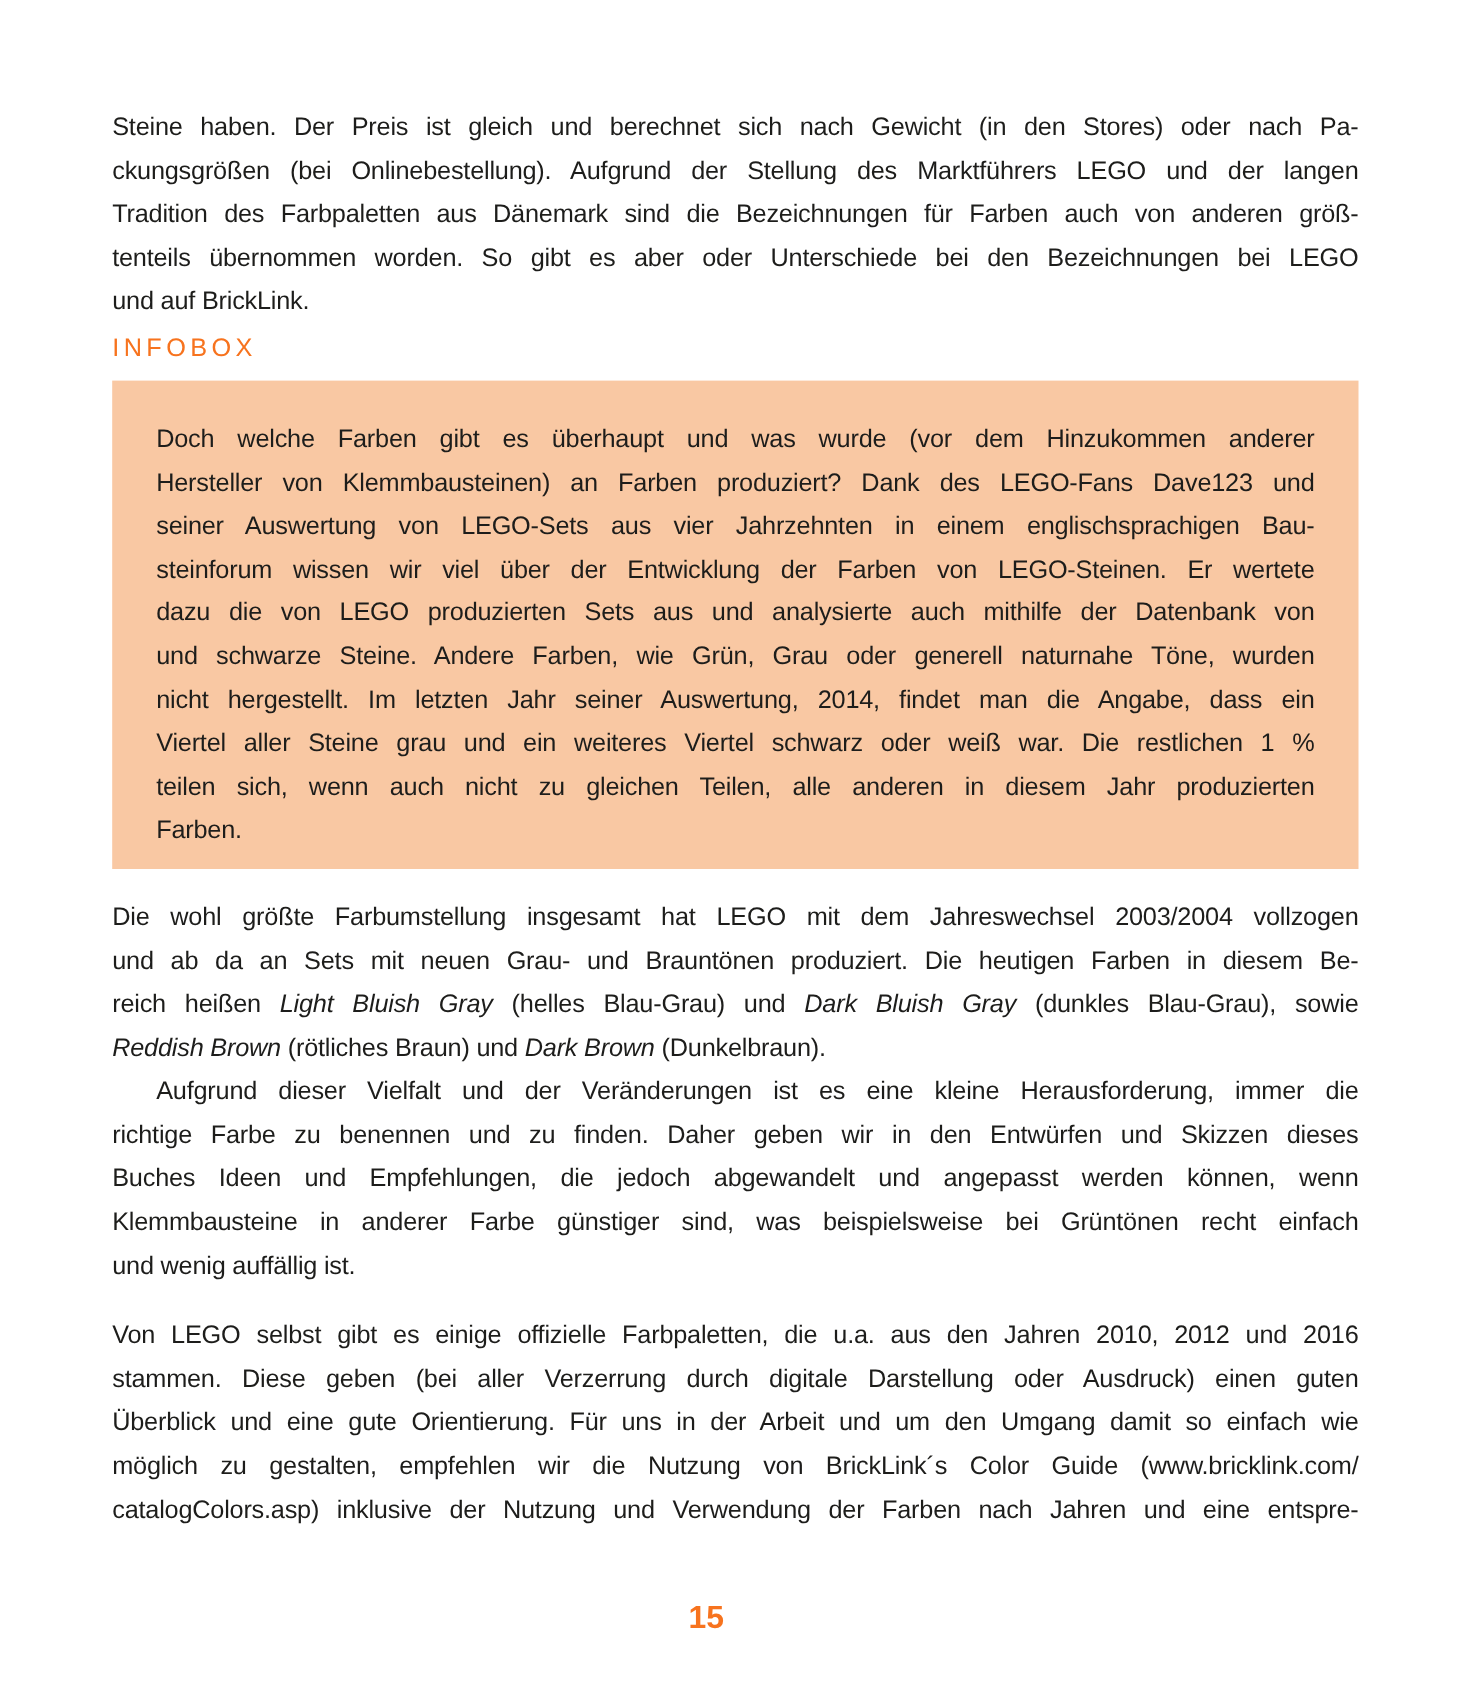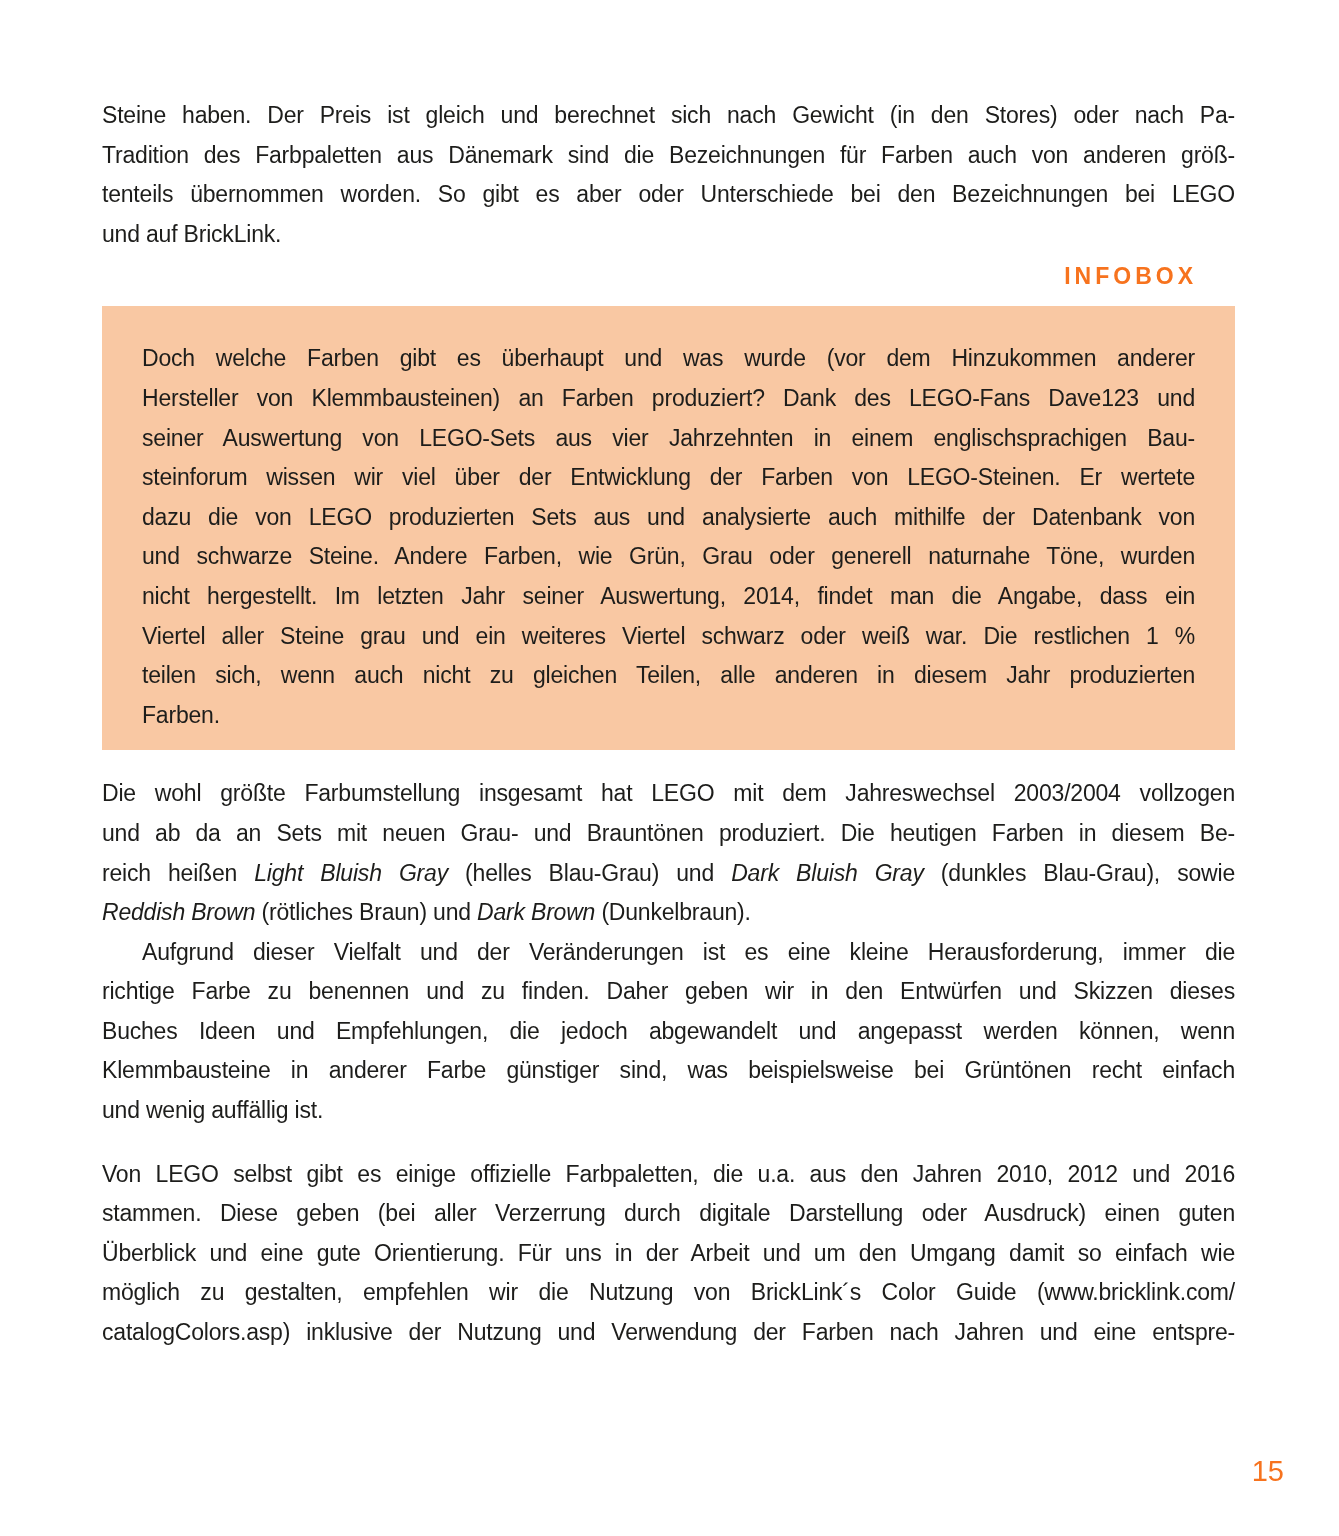--- a/index.html
+++ b/index.html
@@ -31,52 +31,53 @@
     text-align-last:justify;
   }
   .para .line.last{text-align-last:left;}
   .para[data-justify-last] .line.last{text-align-last:justify;}
   .para .line.indent{text-indent:40px;}
   .para em{font-style:italic;}
   .infobox-label{
     margin-top:8px;
     font-size:23px;
     line-height:28px;
-    font-weight:bold;
+    font-weight:normal;
     letter-spacing:4px;
     color:var(--accent);
-    text-align:right;
+    text-align:left;
     padding-right:38px;
   }
   .infobox{
     background:var(--infobox-background);
     padding:33px 40px 15px 40px;
     margin-top:16px;
   }
   .mt-gap{margin-top:24px;}
   .page-number{
     position:absolute;
     left:0;
     right:0;
     top:1454px;
-    text-align:right;
+    text-align:center;
     color:var(--accent);
-    font-weight:normal;
+    font-weight:bold;
     font-size:29px;
     line-height:34px;
   }
 </style>
 </head>
 <body>
 
 <div class="page">
   <div class="content">
 
     <div class="para">
         <div class="line"><span>Steine haben. Der Preis ist gleich und berechnet sich nach Gewicht (in den Stores) oder nach Pa-</span></div>
+        <div class="line"><span>ckungsgrößen (bei Onlinebestellung). Aufgrund der Stellung des Marktführers LEGO und der langen</span></div>
         <div class="line"><span>Tradition des Farbpaletten aus Dänemark sind die Bezeichnungen für Farben auch von anderen größ-</span></div>
         <div class="line"><span>tenteils übernommen worden. So gibt es aber oder Unterschiede bei den Bezeichnungen bei LEGO</span></div>
         <div class="line last"><span>und auf BrickLink.</span></div>
       </div>
 
     <div class="infobox-label">INFOBOX</div>
 
     <div class="infobox">
       <div class="para">
           <div class="line"><span>Doch welche Farben gibt es überhaupt und was wurde (vor dem Hinzukommen anderer</span></div>

